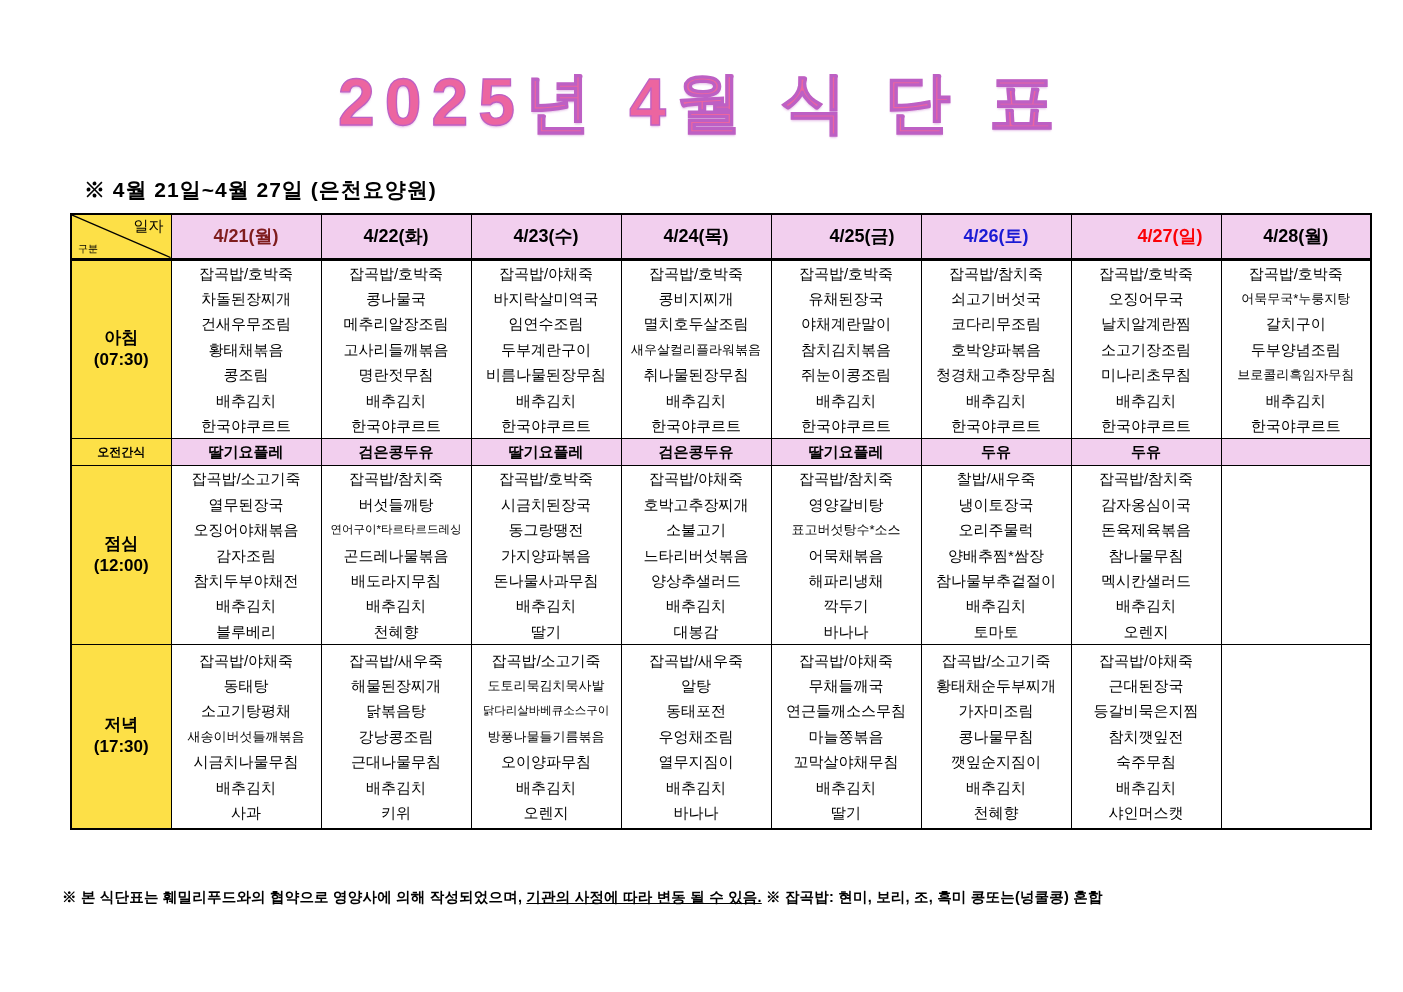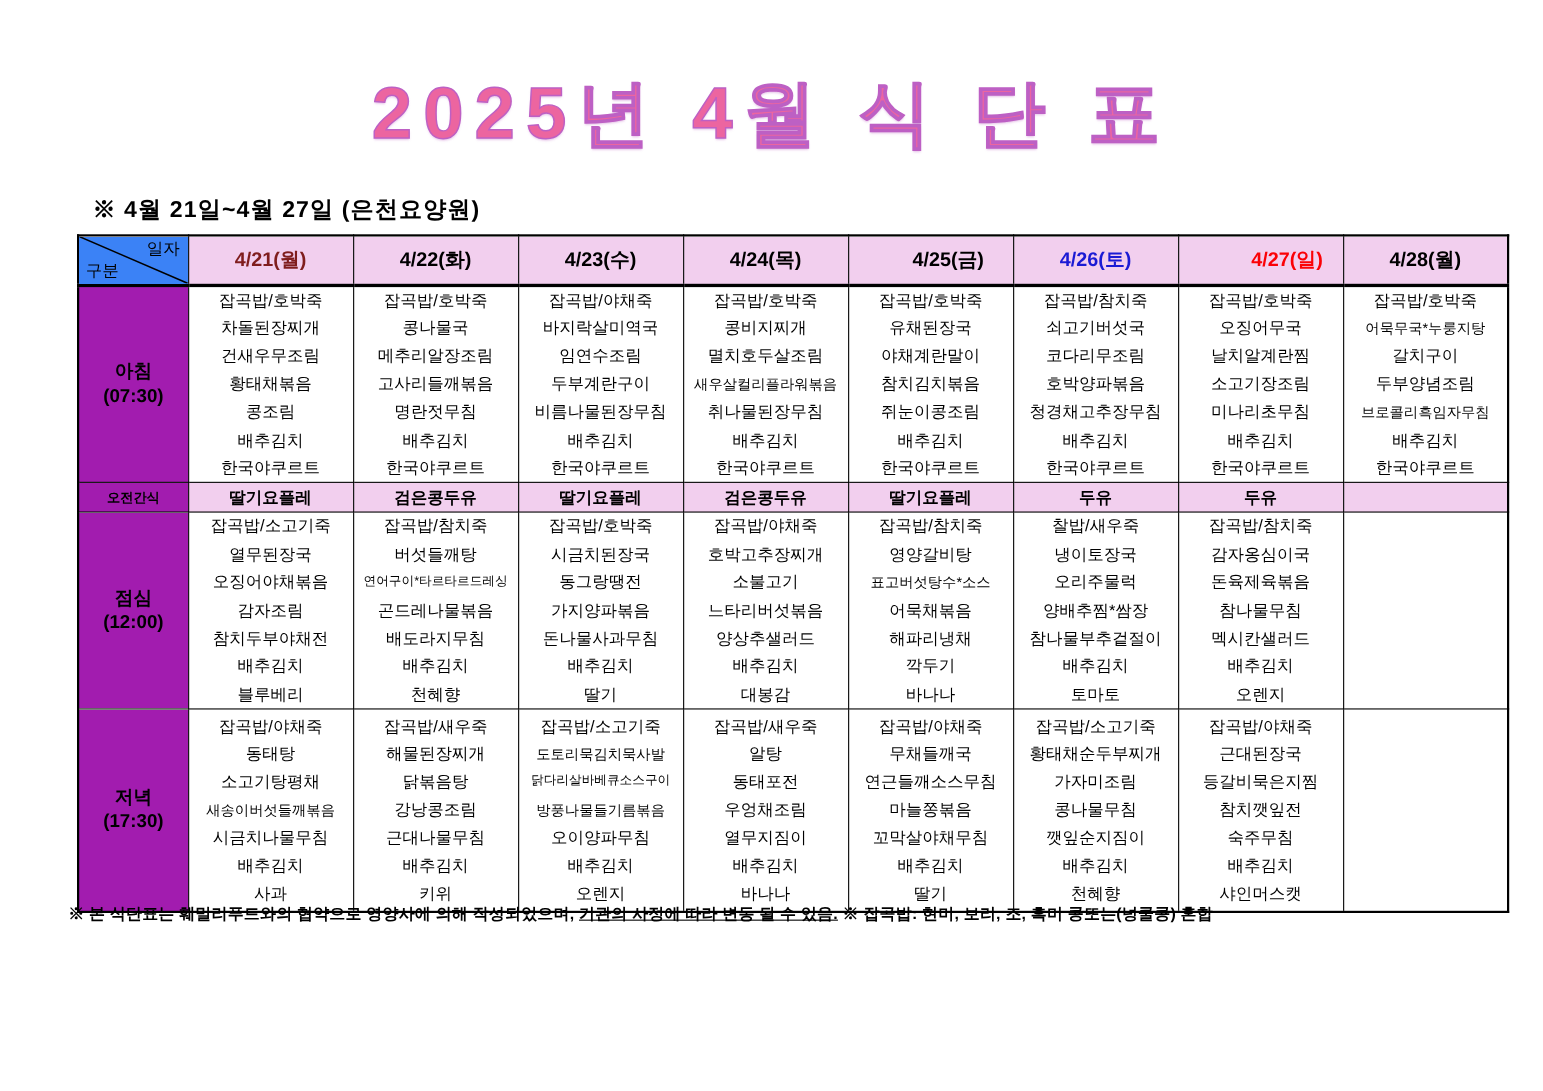--- a/index.html
+++ b/index.html
@@ -22,37 +22,37 @@
     position:absolute; left:70px; top:213px;
     border-collapse:collapse; table-layout:fixed;
     border:2px solid #000;
   }
   .menu-table th, .menu-table td {
     border:1px solid #000; padding:0; text-align:center; vertical-align:middle;
     overflow:hidden;
   }
   .pink { background:#f2cfee; }
   tr.header-row th { height:45px; font-size:18px; font-weight:bold; border-bottom:3px solid #000; }
-  td.corner-cell { position:relative; background:#3b82f6; border-bottom:3px solid #000; }
+  td.corner-cell { position:relative; background:#fde047; border-bottom:3px solid #000; }
   .corner-svg { position:absolute; left:0; top:0; width:100%; height:100%; }
   .corner-top { position:absolute; top:2px; right:7px; font-size:15px; }
-  .corner-bottom { position:absolute; bottom:2px; left:6px; font-size:15px;text-align:right; }
-  th.row-label { background:#a21caf; font-weight:bold; font-size:17px; line-height:22px; }
+  .corner-bottom { position:absolute; bottom:2px; left:6px; font-size:10px;text-align:right; }
+  th.row-label { background:#fde047; font-weight:bold; font-size:17px; line-height:22px; }
   tr.r-breakfast td, tr.r-breakfast th { height:179px; }
   tr.r-lunch td, tr.r-lunch th { height:172px; }
   tr.r-dinner td, tr.r-dinner th { height:184px; }
   tr.r-snack td, tr.r-snack th { height:27px; }
   td.meal-cell { background:#fff; }
   .menu-item { line-height:25.4px; font-size:15px; white-space:nowrap; }
   .menu-item.mid { font-size:13px; }
   .menu-item.small { font-size:11.5px; }
   td.snack-cell { background:#f2cfee; font-weight:bold; font-size:15px; }
   th.snack-label { font-size:12px; }
   .footer-note {
-    position:absolute; left:62px; top:821px;
+    position:absolute; left:62px; top:888px;
     font-size:14.5px; font-weight:bold; letter-spacing:0.2px;
   }
   .footer-note .u { text-decoration:underline; }
 </style>
 </head>
 <body>
 
 <div class="page-title">2025년 4월 식 단 표</div>
 <div class="subtitle">※  4월 21일~4월 27일 (은천요양원)</div>
 

